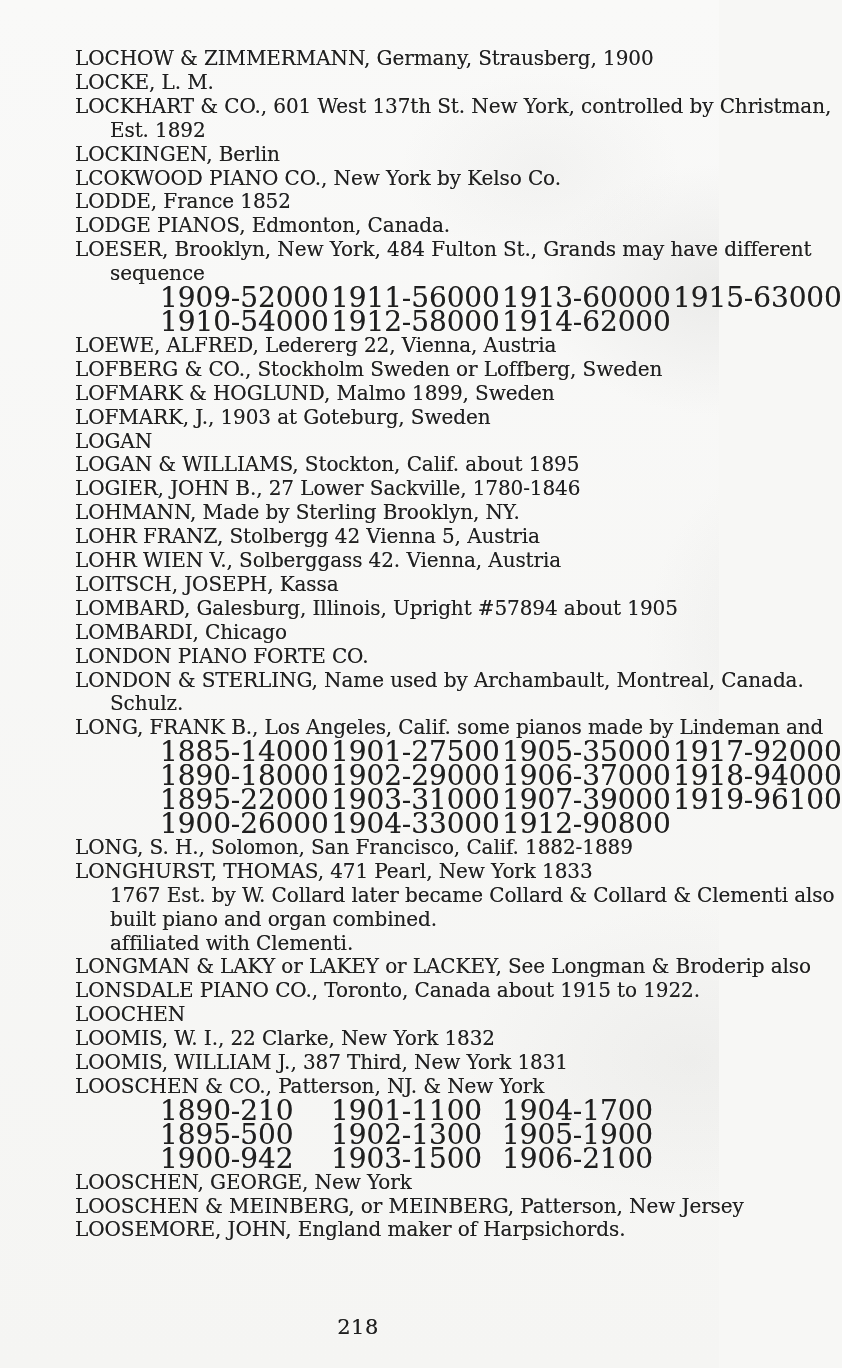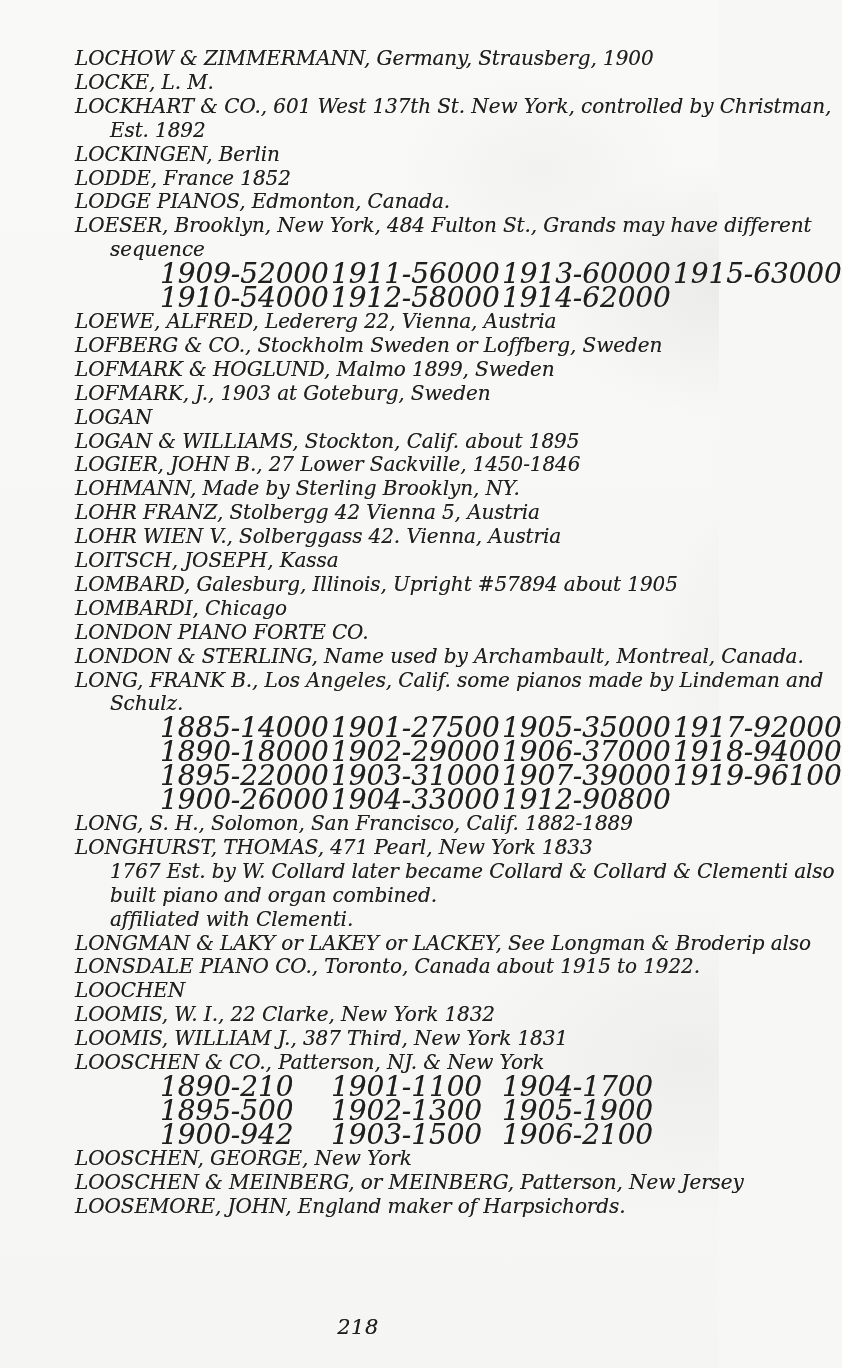--- a/index.html
+++ b/index.html
@@ -17,21 +17,20 @@
     width: 719px;
     height: 1368px;
     box-sizing: border-box;
     padding: 47px 8px 0 75px;
     background:
       radial-gradient(ellipse 260px 180px at 720px 290px, rgba(189,189,187,0.22), transparent 70%),
       radial-gradient(ellipse 220px 260px at 800px 640px, rgba(189,189,187,0.18), transparent 70%),
       radial-gradient(ellipse 320px 220px at 690px 1060px, rgba(196,196,194,0.16), transparent 70%),
       radial-gradient(ellipse 200px 140px at 540px 170px, rgba(200,200,198,0.14), transparent 70%),
       linear-gradient(#f9f9f8, #f5f5f3);
-    font-style: italic;
   }
   .line {
     font-size: 20px;
     line-height: 23.9px;
     white-space: nowrap;
     letter-spacing: -0.1px;
     text-shadow: 0 0 0.6px rgba(25,25,25,0.55);
   }
   .line.cont {
     padding-left: 35px;
@@ -72,20 +71,23 @@
         <div class="line">LOCKE, L. M.</div>
       </div>
       <div class="entry">
         <div class="line">LOCKHART &amp; CO., 601 West 137th St. New York, controlled by Christman,</div>
         <div class="line cont">Est. 1892</div>
       </div>
       <div class="entry">
         <div class="line">LOCKINGEN, Berlin</div>
       </div>
       <div class="entry">
+        <div class="line">LCOKWOOD PIANO CO., New York by Kelso Co.</div>
+      </div>
+      <div class="entry">
         <div class="line">LODDE, France 1852</div>
       </div>
       <div class="entry">
         <div class="line">LODGE PIANOS, Edmonton, Canada.</div>
       </div>
       <div class="entry">
         <div class="line">LOESER, Brooklyn, New York, 484 Fulton St., Grands may have different</div>
         <div class="line cont">sequence</div>
         <div class="serial-row">
           <span class="serial-cell">1909-52000</span>
@@ -111,21 +113,21 @@
       <div class="entry">
         <div class="line">LOFMARK, J., 1903 at Goteburg, Sweden</div>
       </div>
       <div class="entry">
         <div class="line">LOGAN</div>
       </div>
       <div class="entry">
         <div class="line">LOGAN &amp; WILLIAMS, Stockton, Calif. about 1895</div>
       </div>
       <div class="entry">
-        <div class="line">LOGIER, JOHN B., 27 Lower Sackville, 1450-1846</div>
+        <div class="line">LOGIER, JOHN B., 27 Lower Sackville, 1780-1846</div>
       </div>
       <div class="entry">
         <div class="line">LOHMANN, Made by Sterling Brooklyn, NY.</div>
       </div>
       <div class="entry">
         <div class="line">LOHR FRANZ, Stolbergg 42 Vienna 5, Austria</div>
       </div>
       <div class="entry">
         <div class="line">LOHR WIEN V., Solberggass 42. Vienna, Austria</div>
       </div>
@@ -138,22 +140,22 @@
       <div class="entry">
         <div class="line">LOMBARDI, Chicago</div>
       </div>
       <div class="entry">
         <div class="line">LONDON PIANO FORTE CO.</div>
       </div>
       <div class="entry">
         <div class="line">LONDON &amp; STERLING, Name used by Archambault, Montreal, Canada.</div>
       </div>
       <div class="entry">
+        <div class="line cont">Schulz.</div>
         <div class="line">LONG, FRANK B., Los Angeles, Calif. some pianos made by Lindeman and</div>
-        <div class="line cont">Schulz.</div>
         <div class="serial-row">
           <span class="serial-cell">1885-14000</span>
           <span class="serial-cell">1901-27500</span>
           <span class="serial-cell">1905-35000</span>
           <span class="serial-cell">1917-92000</span>
         </div>
         <div class="serial-row">
           <span class="serial-cell">1890-18000</span>
           <span class="serial-cell">1902-29000</span>
           <span class="serial-cell">1906-37000</span>

